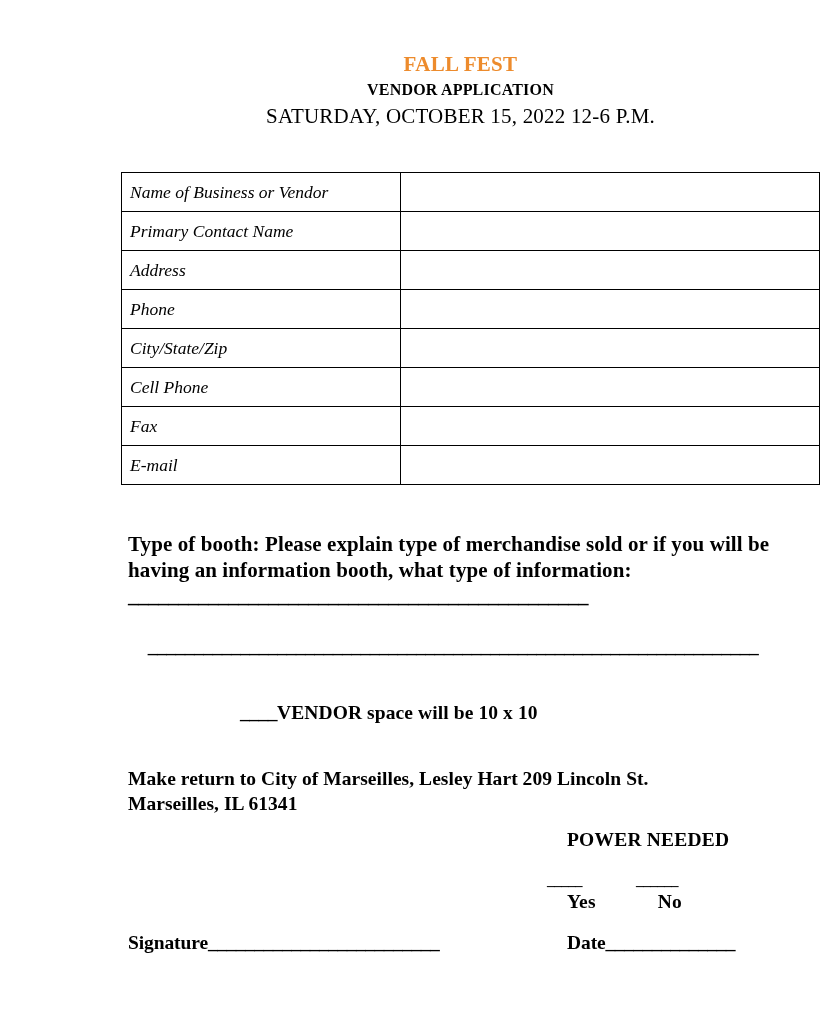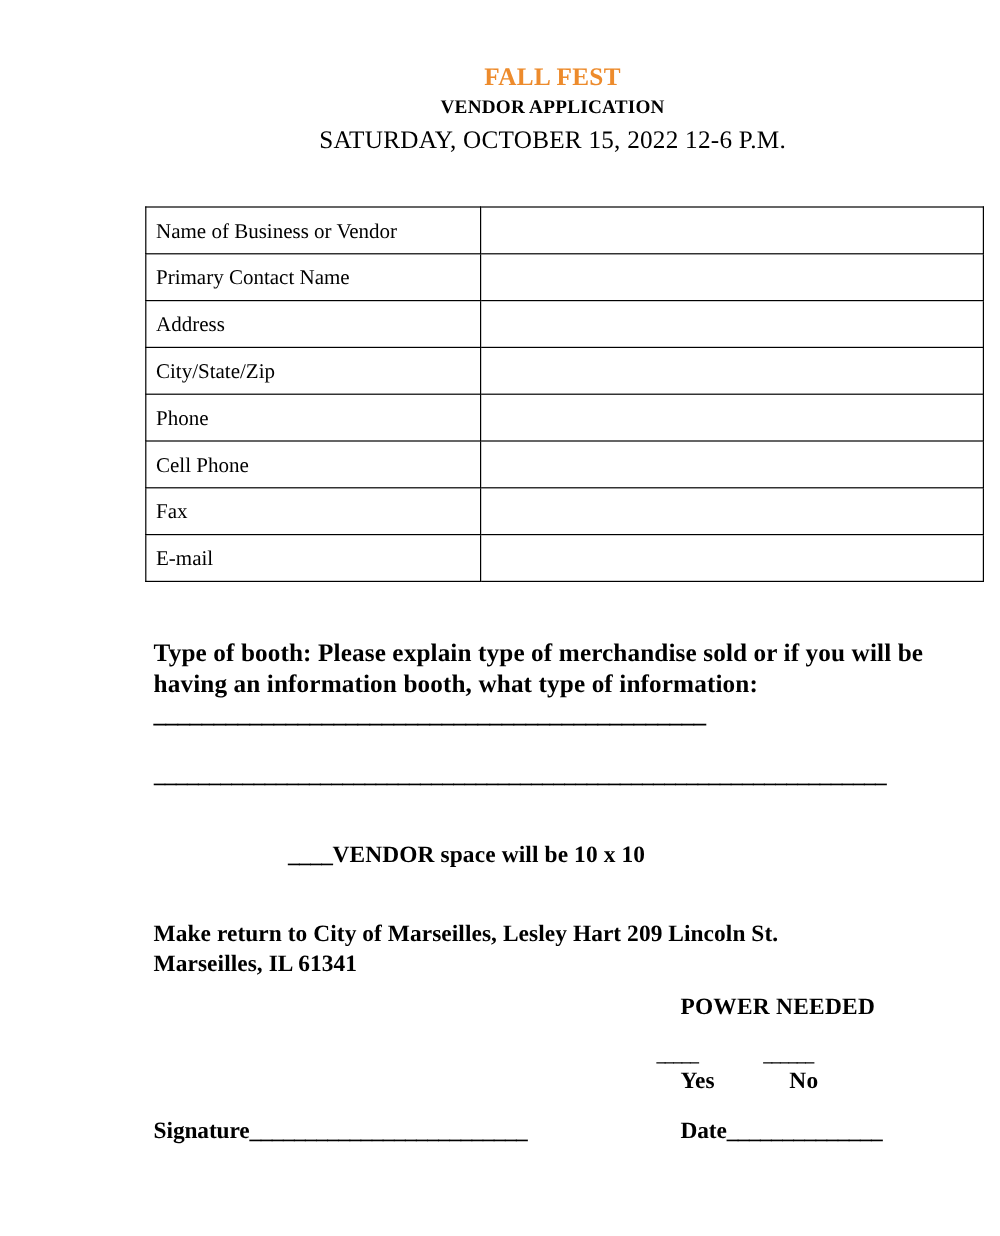--- a/index.html
+++ b/index.html
@@ -50,20 +50,21 @@
   }
 
   
   .form-table {
     position: absolute;
     left: 77px;
     top: 172px;
     width: 682px;
     border-collapse: collapse;
     table-layout: fixed;
+    font-style: italic;
   }
   .form-table td {
     border: 1px solid #000000;
     height: 38px;
     vertical-align: middle;
     padding: 0 0 0 8px;
     font-size: 17.5px;
     line-height: 21px;
   }
   .form-table td.label-cell {
@@ -91,20 +92,21 @@
   .long-rule {
     position: absolute;
     left: 84px;
     top: 636px;
     width: 650px;
     font-weight: bold;
     font-size: 19.5px;
     letter-spacing: -0.5px;
     white-space: nowrap;
     overflow: hidden;
+    text-align: center;
   }
   .vendor-space {
     position: absolute;
     left: 196px;
     top: 702px;
     font-weight: bold;
     font-size: 19.5px;
     letter-spacing: 0.1px;
   }
   .return-block {
@@ -192,25 +194,25 @@
       </tr>
       <tr>
         <td class="label-cell">Primary Contact Name</td>
         <td class="value-cell"></td>
       </tr>
       <tr>
         <td class="label-cell">Address</td>
         <td class="value-cell"></td>
       </tr>
       <tr>
+        <td class="label-cell">Phone</td>
+        <td class="value-cell"></td>
+      </tr>
+      <tr>
         <td class="label-cell">City/State/Zip</td>
-        <td class="value-cell"></td>
-      </tr>
-      <tr>
-        <td class="label-cell">Phone</td>
         <td class="value-cell"></td>
       </tr>
       <tr>
         <td class="label-cell">Cell Phone</td>
         <td class="value-cell"></td>
       </tr>
       <tr>
         <td class="label-cell">Fax</td>
         <td class="value-cell"></td>
       </tr>

